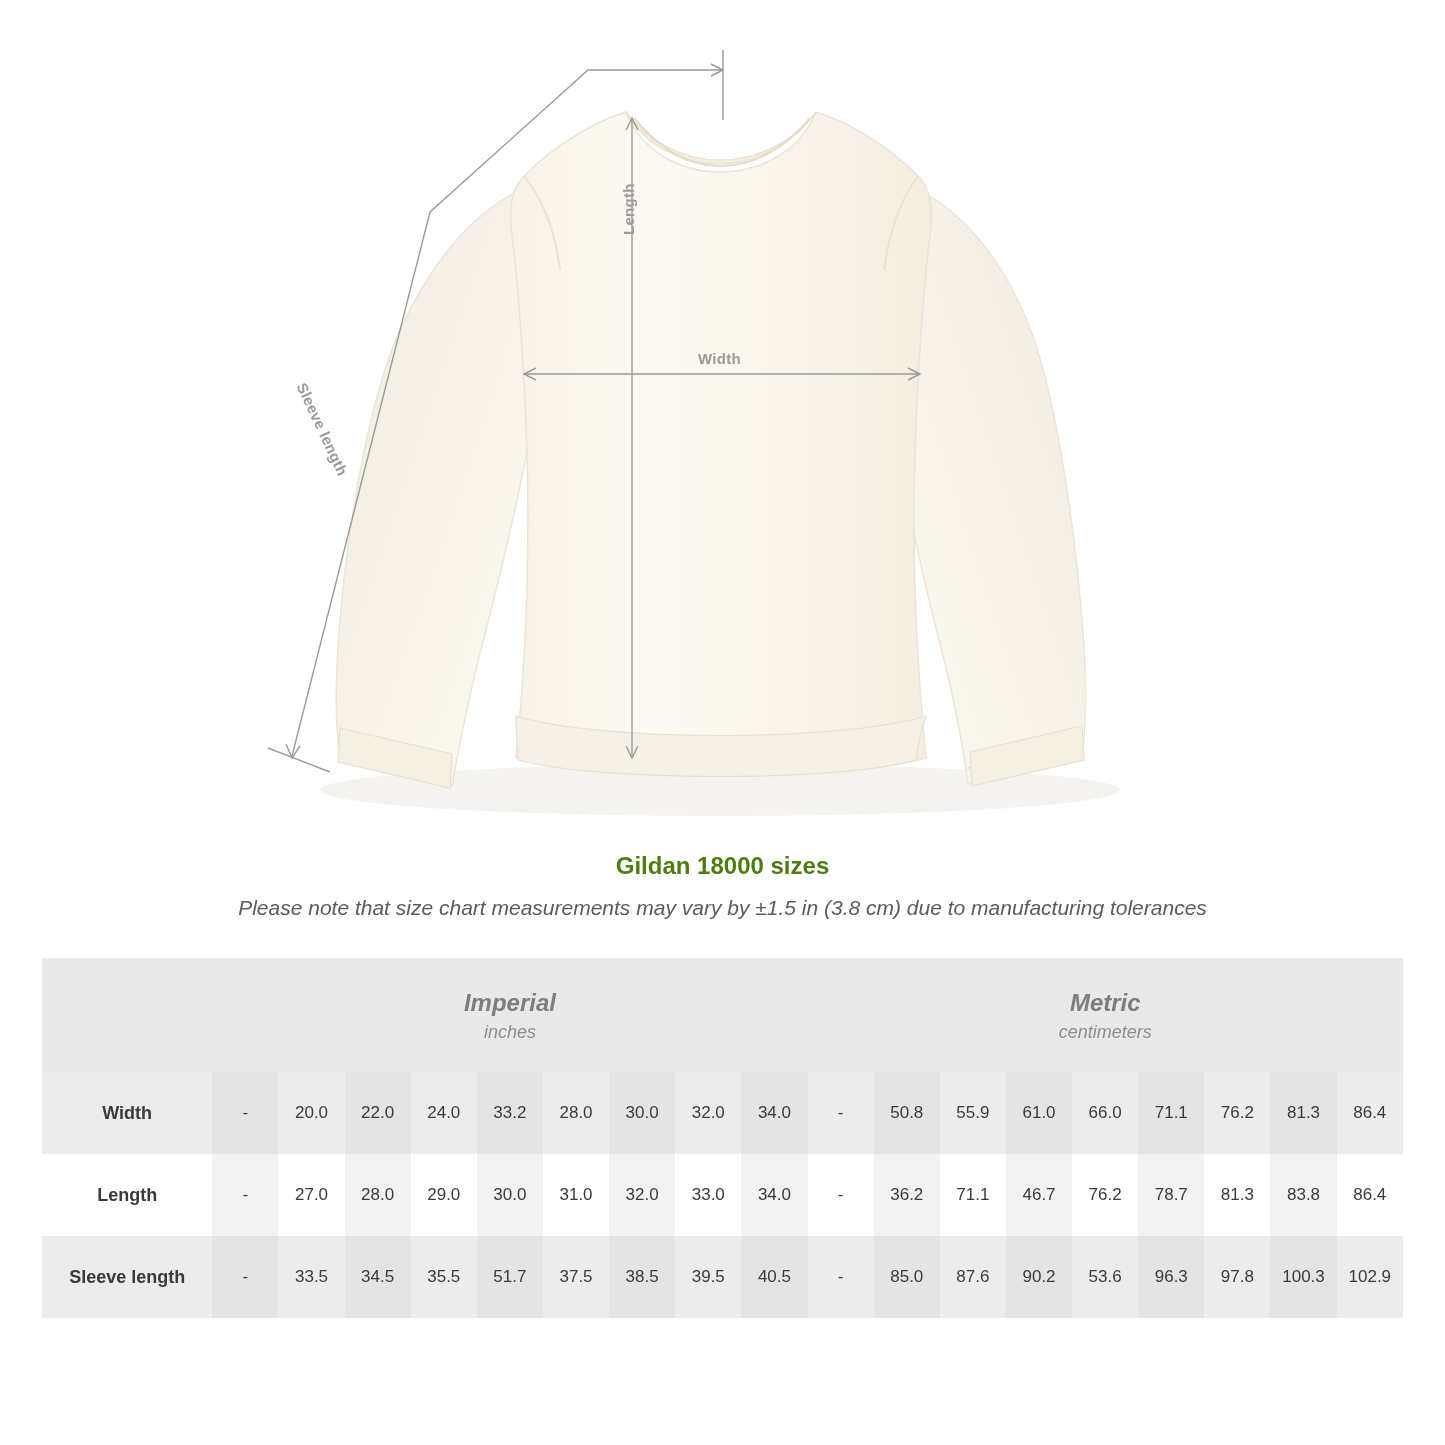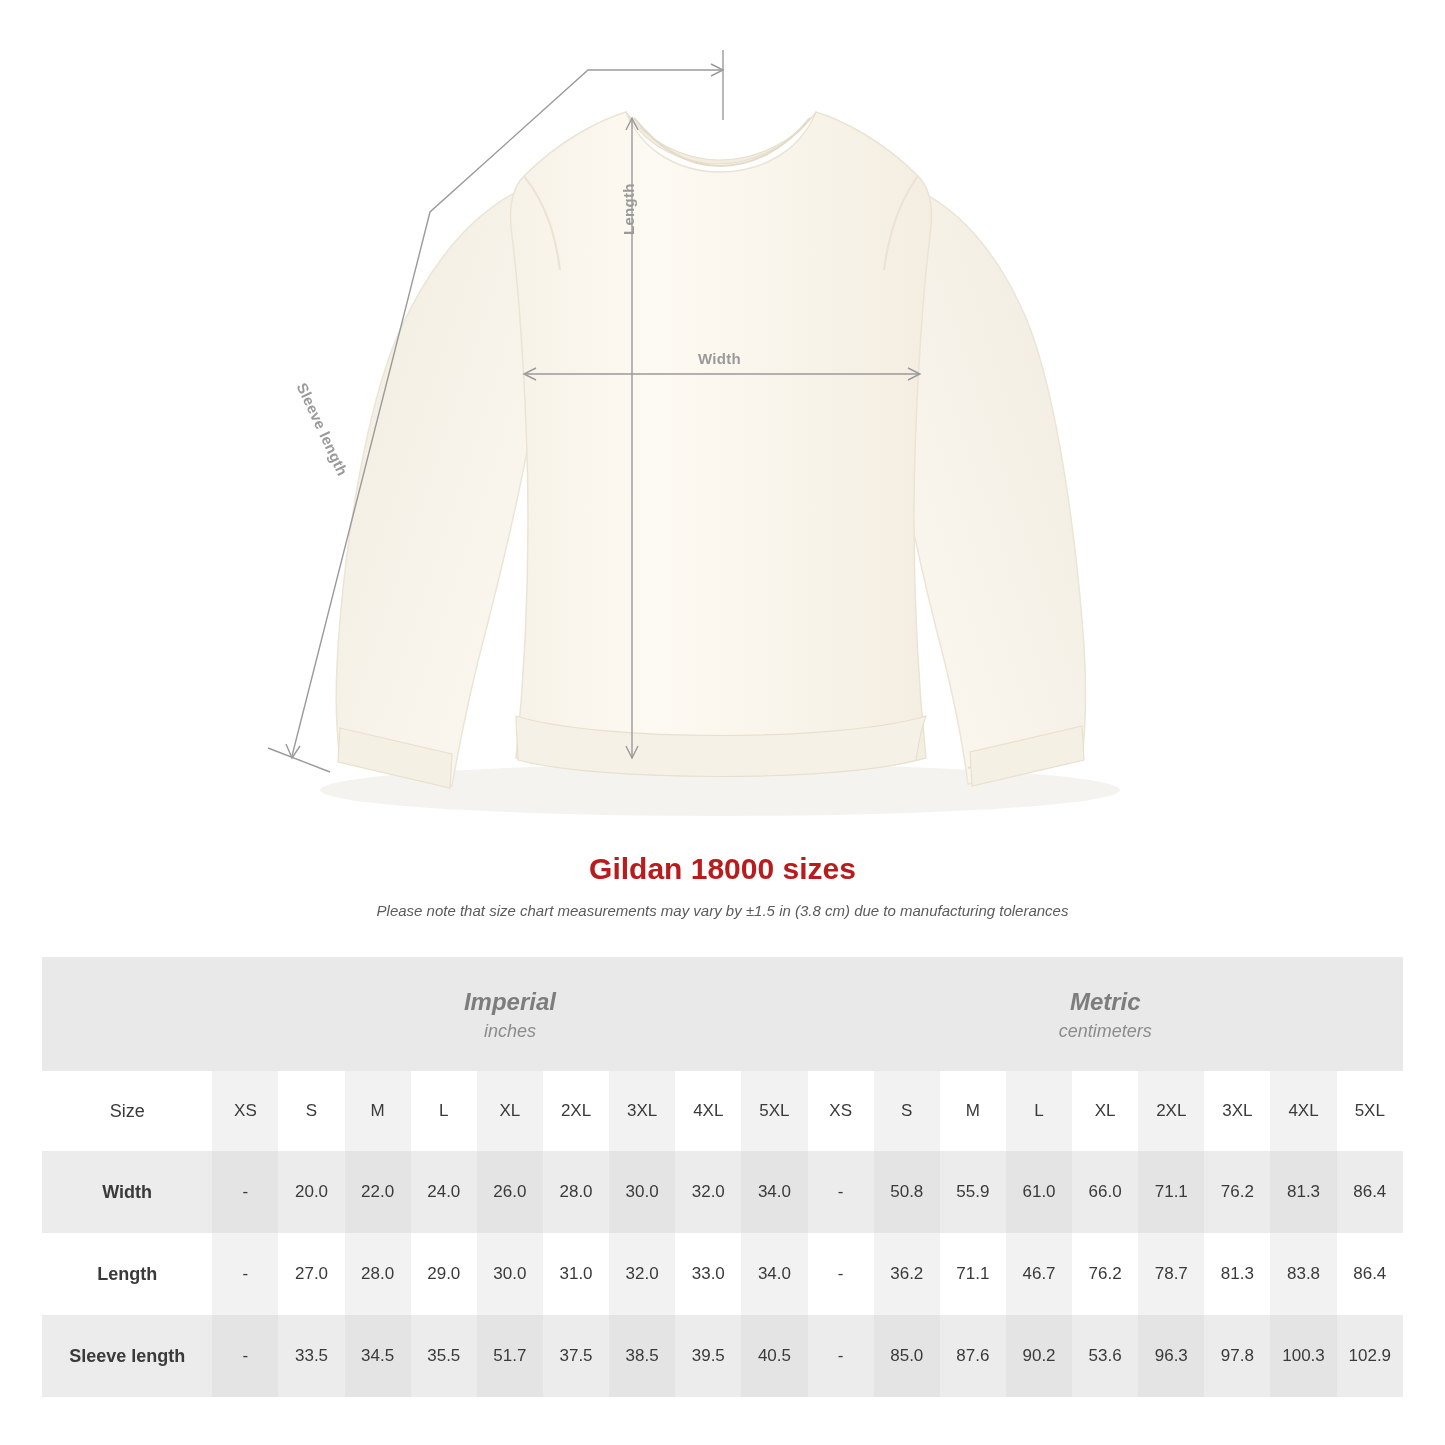--- a/index.html
+++ b/index.html
@@ -55,27 +55,27 @@
     transform: rotate(65deg);
     transform-origin: left top;
   }
 
   
   .title-block {
     text-align: center;
     margin-top: 12px;
   }
   .chart-title {
-    font-size: 30px;
+    font-size: 24px;
     font-weight: bold;
-    color: #b91c1c;
+    color: #4d7c0f;
     margin: 0 0 16px 0;
   }
   .chart-note {
-    font-size: 15px;
+    font-size: 21px;
     font-style: italic;
     color: #5b5b5b;
     margin: 0;
   }
 
   
   .table-wrap {
     margin: 38px 42px 0 42px;
   }
   table.size-table {
@@ -274,49 +274,28 @@
           <td colspan="9">
             <div class="unit-title">Imperial</div>
             <div class="unit-sub">inches</div>
           </td>
           <td colspan="9">
             <div class="unit-title">Metric</div>
             <div class="unit-sub">centimeters</div>
           </td>
         </tr>
 
-        <tr class="head-row">
-          <td class="rowlabel">Size</td>
-          <td class="alt">XS</td>
-          <td>S</td>
-          <td class="alt">M</td>
-          <td>L</td>
-          <td class="alt">XL</td>
-          <td>2XL</td>
-          <td class="alt">3XL</td>
-          <td>4XL</td>
-          <td class="alt">5XL</td>
-          <td>XS</td>
-          <td class="alt">S</td>
-          <td>M</td>
-          <td class="alt">L</td>
-          <td>XL</td>
-          <td class="alt">2XL</td>
-          <td>3XL</td>
-          <td class="alt">4XL</td>
-          <td>5XL</td>
-        </tr>
 
         <tr class="data-row row-a">
           <td class="rowlabel">Width</td>
           <td class="alt">-</td>
           <td>20.0</td>
           <td class="alt">22.0</td>
           <td>24.0</td>
-          <td class="alt">26.0</td>
+          <td class="alt">33.2</td>
           <td>28.0</td>
           <td class="alt">30.0</td>
           <td>32.0</td>
           <td class="alt">34.0</td>
           <td>-</td>
           <td class="alt">50.8</td>
           <td>55.9</td>
           <td class="alt">61.0</td>
           <td>66.0</td>
           <td class="alt">71.1</td>

